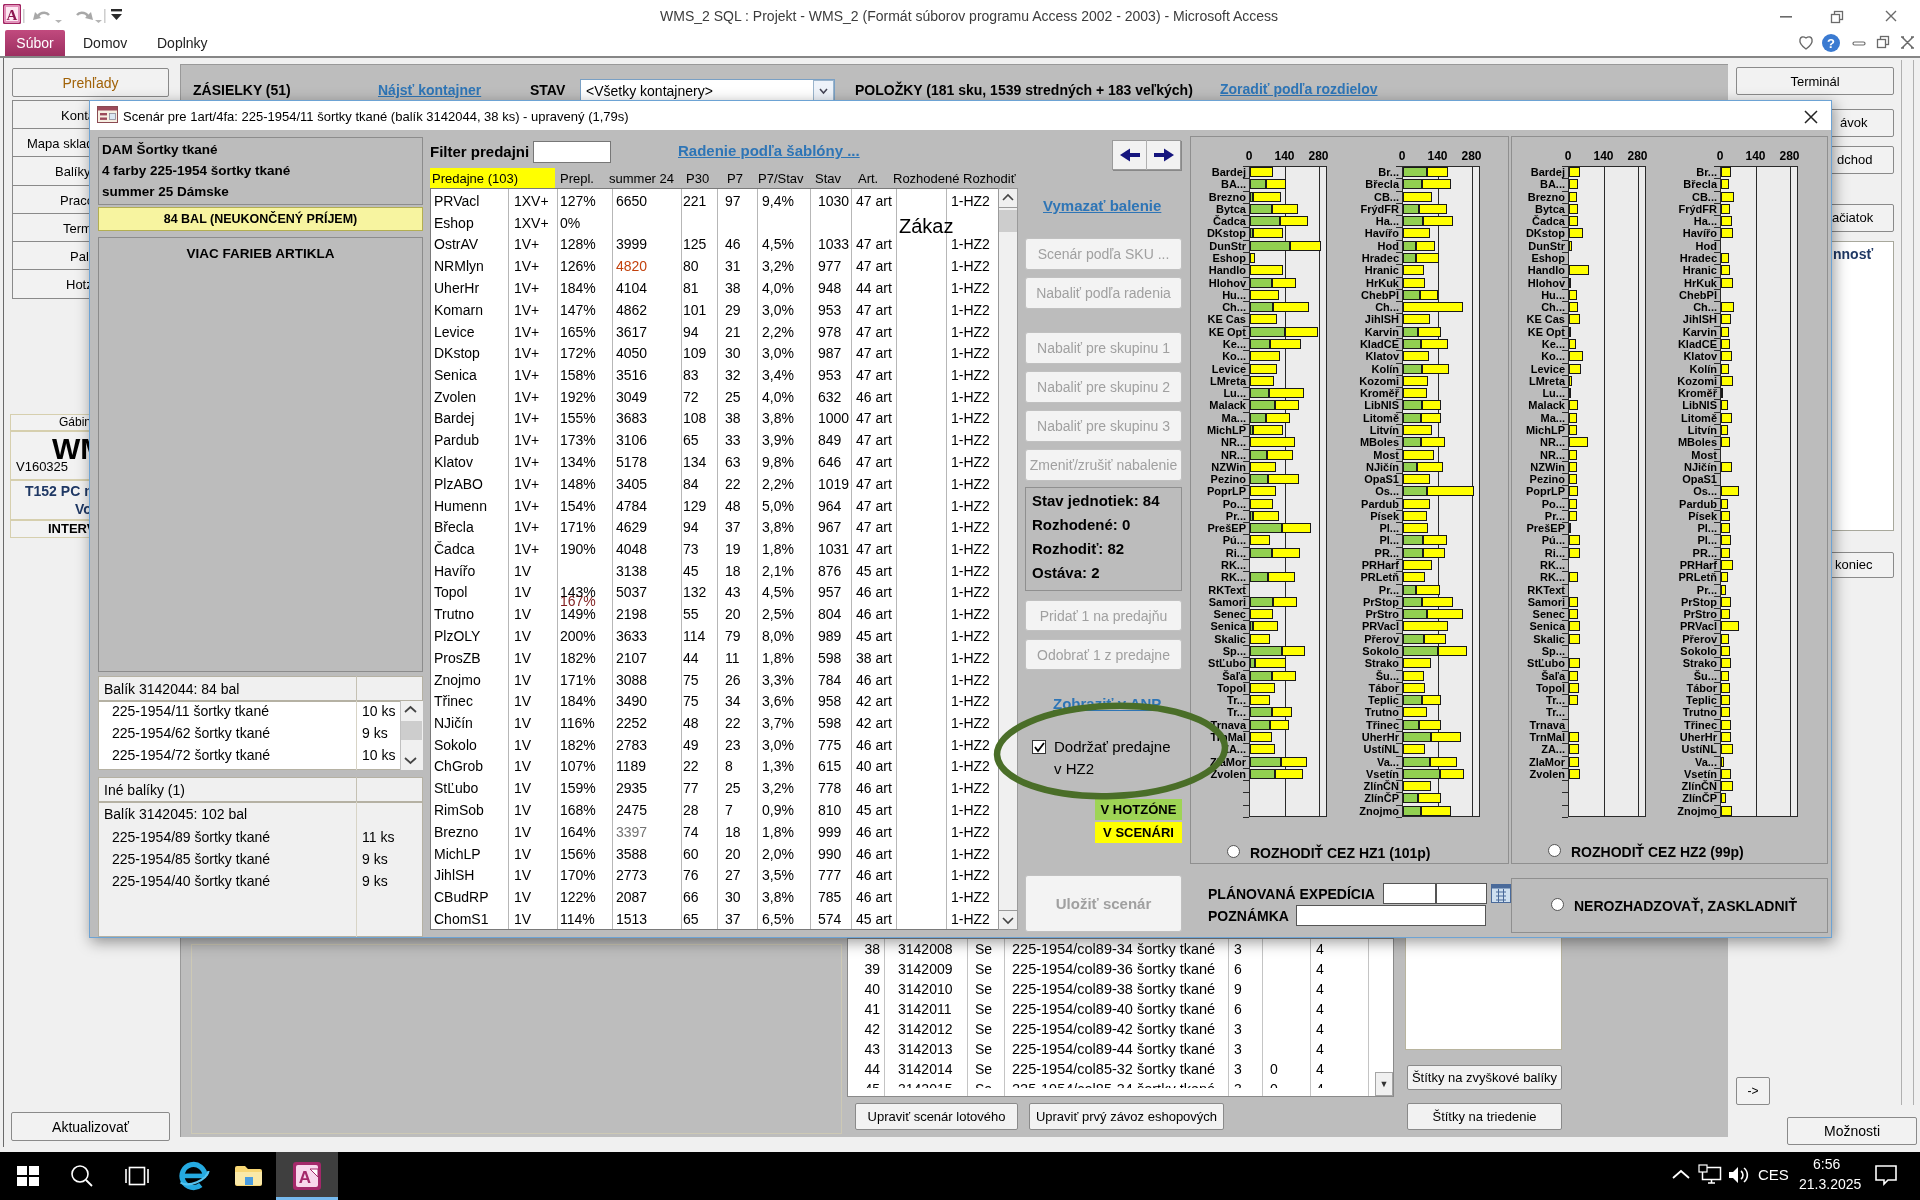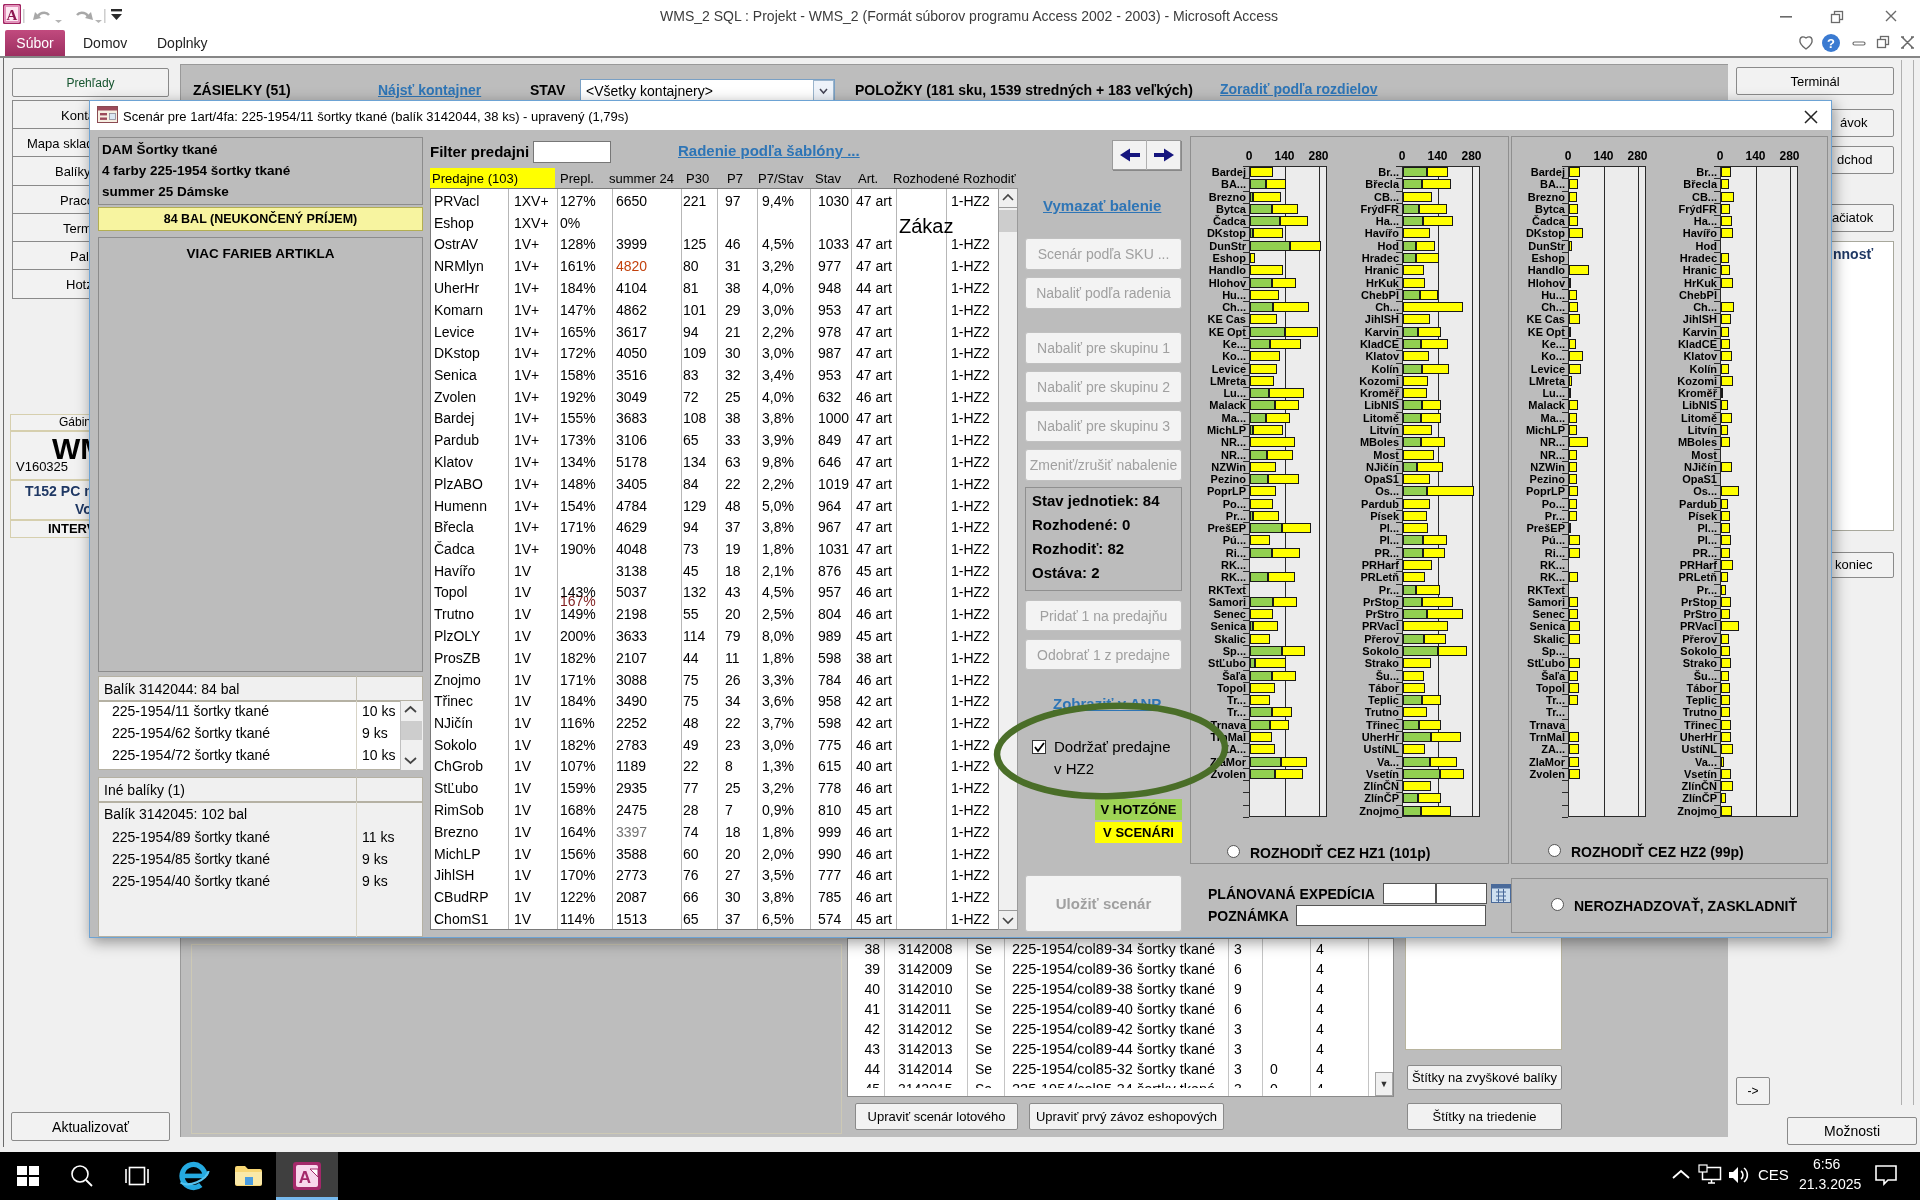--- a/index.html
+++ b/index.html
@@ -53,21 +53,21 @@
 <path d="M104 4 l11 11 M115 4 l-11 11 M103 4 h3 M113 4 h3 M103 15 h3 M113 15 h3" stroke="#6a6a6a" stroke-width="1.5"></path>
 </svg>
 <div style="position:absolute;left:0px;top:56px;width:1920px;height:2px;background:#868686;"></div>
 <div style="position:absolute;left:0px;top:58px;width:1920px;height:1089px;background:#f0f0f0;"></div>
 <div style="position:absolute;left:180px;top:64px;width:1548px;height:1073px;background:#bdbdbd;border-left:1px solid #999;border-top:1px solid #999;"></div>
 <div style="position:absolute;left:1901px;top:60px;width:1px;height:1045px;background:#b0b0b0;"></div>
 <div style="position:absolute;left:1913px;top:60px;width:1px;height:1045px;background:#b0b0b0;"></div>
 <div style="position:absolute;left:3px;top:58px;width:1px;height:1089px;background:#6a6a6a;"></div>
 <div class="btn" style="position:absolute;left:12px;top:68px;width:157px;height:29px;">
     <div class="ctr" style="width:100%;height:100%;font-size:14px;color:#000;font-weight:normal">
-      <span style="color:#14532d;font-size:12px">Prehľady</span>
+      <span style="color:#a16207;font-size:14px">Prehľady</span>
     </div>
   </div>
 <div style="position:absolute;left:12px;top:100px;width:157px;height:30px;background:#f2f2f2;border:1px solid #8a8a8a;"></div>
 <div style="position:absolute;left:61px;top:108px;font-size:13px;font-weight:normal;color:#000;white-space:nowrap;">Kontajner</div>
 <div style="position:absolute;left:12px;top:128px;width:157px;height:30px;background:#f2f2f2;border:1px solid #8a8a8a;"></div>
 <div style="position:absolute;left:27px;top:136px;font-size:13px;font-weight:normal;color:#000;white-space:nowrap;">Mapa skladu</div>
 <div style="position:absolute;left:12px;top:156px;width:157px;height:30px;background:#f2f2f2;border:1px solid #8a8a8a;"></div>
 <div style="position:absolute;left:55px;top:164px;font-size:13px;font-weight:normal;color:#000;white-space:nowrap;">Balíky</div>
 <div style="position:absolute;left:12px;top:185px;width:157px;height:30px;background:#f2f2f2;border:1px solid #8a8a8a;"></div>
 <div style="position:absolute;left:60px;top:193px;font-size:13px;font-weight:normal;color:#000;white-space:nowrap;">Pracovníci</div>
@@ -302,21 +302,21 @@
 <div style="position:absolute;left:560px;top:236px;font-size:14px;font-weight:normal;color:#000;white-space:nowrap;z-index:51;">128%</div>
 <div style="position:absolute;left:616px;top:236px;font-size:14px;font-weight:normal;color:#000;white-space:nowrap;z-index:51;">3999</div>
 <div style="position:absolute;left:683px;top:236px;font-size:14px;font-weight:normal;color:#000;white-space:nowrap;z-index:51;">125</div>
 <div style="position:absolute;left:725px;top:236px;font-size:14px;font-weight:normal;color:#000;white-space:nowrap;z-index:51;">46</div>
 <div style="position:absolute;left:762px;top:236px;font-size:14px;font-weight:normal;color:#000;white-space:nowrap;z-index:51;">4,5%</div>
 <div style="position:absolute;left:818px;top:236px;font-size:14px;font-weight:normal;color:#000;white-space:nowrap;z-index:51;">1033</div>
 <div style="position:absolute;left:856px;top:236px;font-size:14px;font-weight:normal;color:#000;white-space:nowrap;z-index:51;">47 art</div>
 <div style="position:absolute;left:951px;top:236px;font-size:14px;font-weight:normal;color:#000;white-space:nowrap;z-index:51;">1-HZ2</div>
 <div style="position:absolute;left:434px;top:258px;font-size:14px;font-weight:normal;color:#000;white-space:nowrap;z-index:51;">NRMlyn</div>
 <div style="position:absolute;left:514px;top:258px;font-size:14px;font-weight:normal;color:#000;white-space:nowrap;z-index:51;">1V+</div>
-<div style="position:absolute;left:560px;top:258px;font-size:14px;font-weight:normal;color:#000;white-space:nowrap;z-index:51;">161%</div>
+<div style="position:absolute;left:560px;top:258px;font-size:14px;font-weight:normal;color:#000;white-space:nowrap;z-index:51;">126%</div>
 <div style="position:absolute;left:616px;top:258px;font-size:14px;font-weight:normal;color:#c2410c;white-space:nowrap;z-index:51;">4820</div>
 <div style="position:absolute;left:683px;top:258px;font-size:14px;font-weight:normal;color:#000;white-space:nowrap;z-index:51;">80</div>
 <div style="position:absolute;left:725px;top:258px;font-size:14px;font-weight:normal;color:#000;white-space:nowrap;z-index:51;">31</div>
 <div style="position:absolute;left:762px;top:258px;font-size:14px;font-weight:normal;color:#000;white-space:nowrap;z-index:51;">3,2%</div>
 <div style="position:absolute;left:818px;top:258px;font-size:14px;font-weight:normal;color:#000;white-space:nowrap;z-index:51;">977</div>
 <div style="position:absolute;left:856px;top:258px;font-size:14px;font-weight:normal;color:#000;white-space:nowrap;z-index:51;">47 art</div>
 <div style="position:absolute;left:951px;top:258px;font-size:14px;font-weight:normal;color:#000;white-space:nowrap;z-index:51;">1-HZ2</div>
 <div style="position:absolute;left:434px;top:280px;font-size:14px;font-weight:normal;color:#000;white-space:nowrap;z-index:51;">UherHr</div>
 <div style="position:absolute;left:514px;top:280px;font-size:14px;font-weight:normal;color:#000;white-space:nowrap;z-index:51;">1V+</div>
 <div style="position:absolute;left:560px;top:280px;font-size:14px;font-weight:normal;color:#000;white-space:nowrap;z-index:51;">184%</div>

